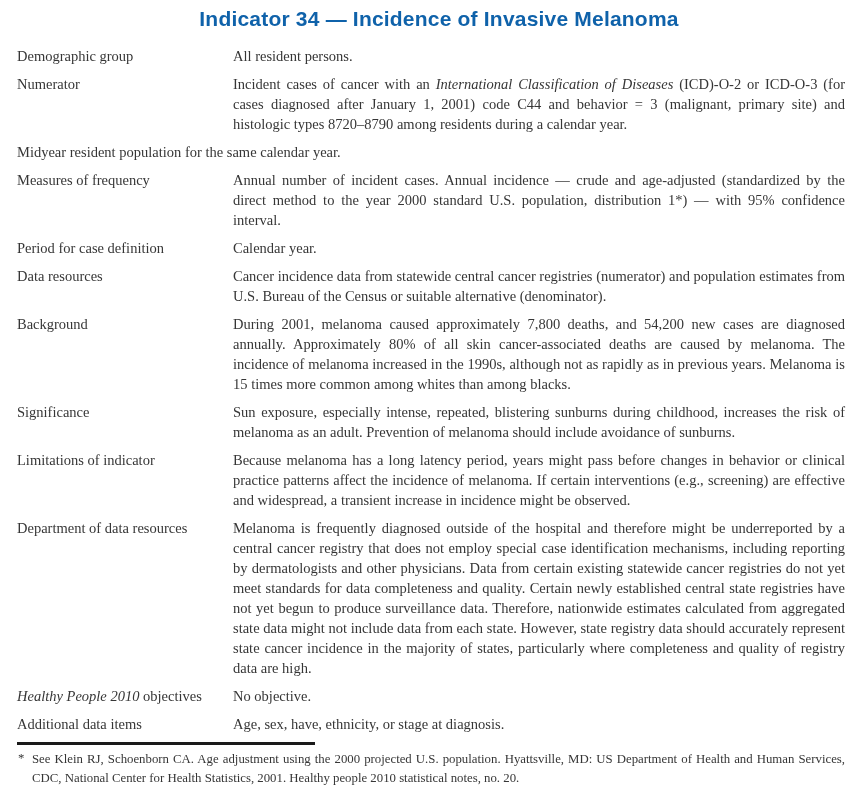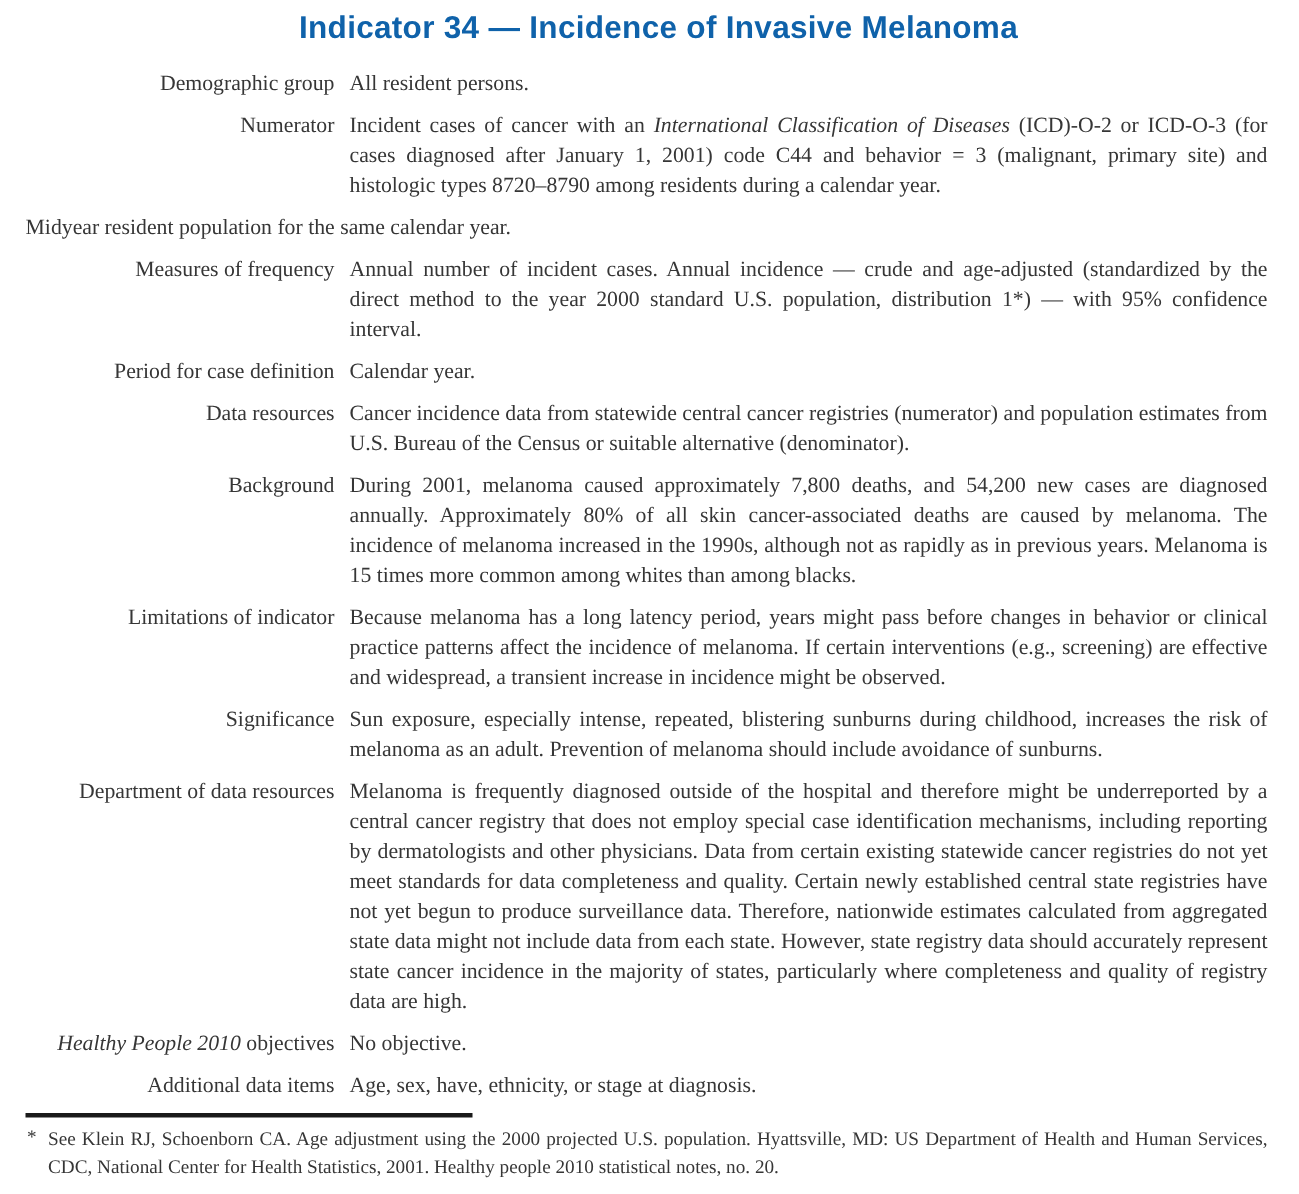--- a/index.html
+++ b/index.html
@@ -43,21 +43,20 @@
   }
   .def-row {
     display: flex;
     margin-bottom: 8px;
     font-size: 14.5px;
     line-height: 20px;
   }
   .def-label {
     flex: 0 0 216px;
     padding-right: 10px;
-    text-align: right;
   }
   .def-value {
     flex: 1 1 auto;
     text-align: justify;
   }
   .it { font-style: italic; }
   .footnote-divider {
     width: 298px;
     height: 3px;
     background: var(--rule-color);
@@ -114,27 +113,27 @@
     <div class="def-label"><span>Data resources</span></div>
     <div class="def-value"><span>Cancer incidence data from statewide central cancer registries (numerator) and population estimates from U.S. Bureau of the Census or suitable alternative (denominator).</span></div>
   </div>
 
   <div class="def-row">
     <div class="def-label"><span>Background</span></div>
     <div class="def-value"><span>During 2001, melanoma caused approximately 7,800 deaths, and 54,200 new cases are diagnosed annually. Approximately 80% of all skin cancer-associated deaths are caused by melanoma. The incidence of melanoma increased in the 1990s, although not as rapidly as in previous years. Melanoma is 15 times more common among whites than among blacks.</span></div>
   </div>
 
   <div class="def-row">
-    <div class="def-label"><span>Limitations of indicator</span></div>
-    <div class="def-value"><span>Because melanoma has a long latency period, years might pass before changes in behavior or clinical practice patterns affect the incidence of melanoma. If certain interventions (e.g., screening) are effective and widespread, a transient increase in incidence might be observed.</span></div>
+    <div class="def-label"><span>Significance</span></div>
+    <div class="def-value"><span>Sun exposure, especially intense, repeated, blistering sunburns during childhood, increases the risk of melanoma as an adult. Prevention of melanoma should include avoidance of sunburns.</span></div>
   </div>
 
   <div class="def-row">
-    <div class="def-label"><span>Significance</span></div>
-    <div class="def-value"><span>Sun exposure, especially intense, repeated, blistering sunburns during childhood, increases the risk of melanoma as an adult. Prevention of melanoma should include avoidance of sunburns.</span></div>
+    <div class="def-label"><span>Limitations of indicator</span></div>
+    <div class="def-value"><span>Because melanoma has a long latency period, years might pass before changes in behavior or clinical practice patterns affect the incidence of melanoma. If certain interventions (e.g., screening) are effective and widespread, a transient increase in incidence might be observed.</span></div>
   </div>
 
   <div class="def-row">
     <div class="def-label"><span>Department of data resources</span></div>
     <div class="def-value"><span>Melanoma is frequently diagnosed outside of the hospital and therefore might be underreported by a central cancer registry that does not employ special case identification mechanisms, including reporting by dermatologists and other physicians. Data from certain existing statewide cancer registries do not yet meet standards for data completeness and quality. Certain newly established central state registries have not yet begun to produce surveillance data. Therefore, nationwide estimates calculated from aggregated state data might not include data from each state. However, state registry data should accurately represent state cancer incidence in the majority of states, particularly where completeness and quality of registry data are high.</span></div>
   </div>
 
   <div class="def-row">
     <div class="def-label"><span class="it">Healthy People 2010</span><span> objectives</span></div>
     <div class="def-value"><span>No objective.</span></div>

